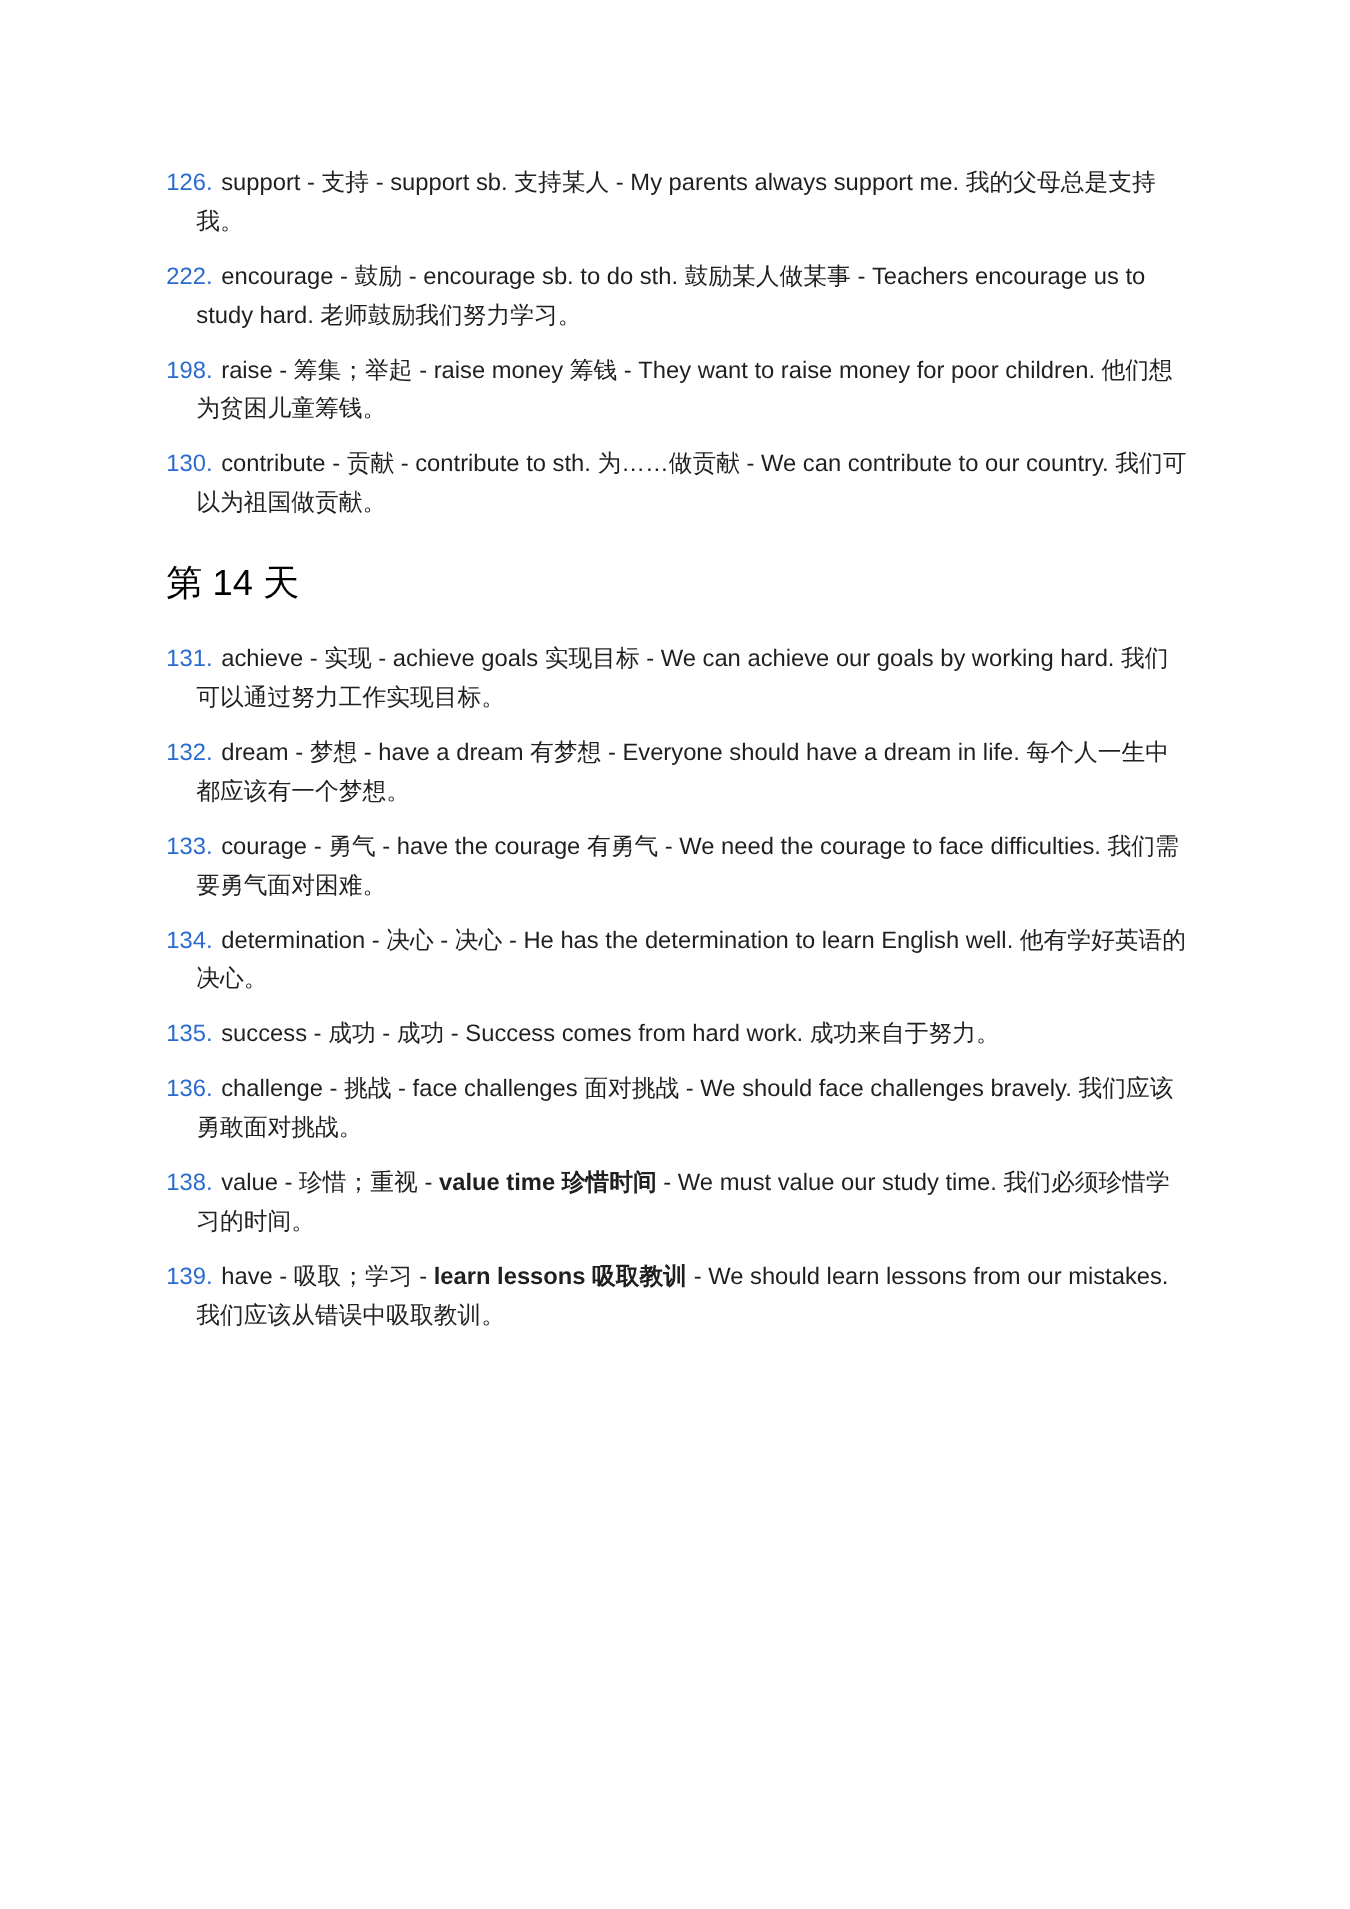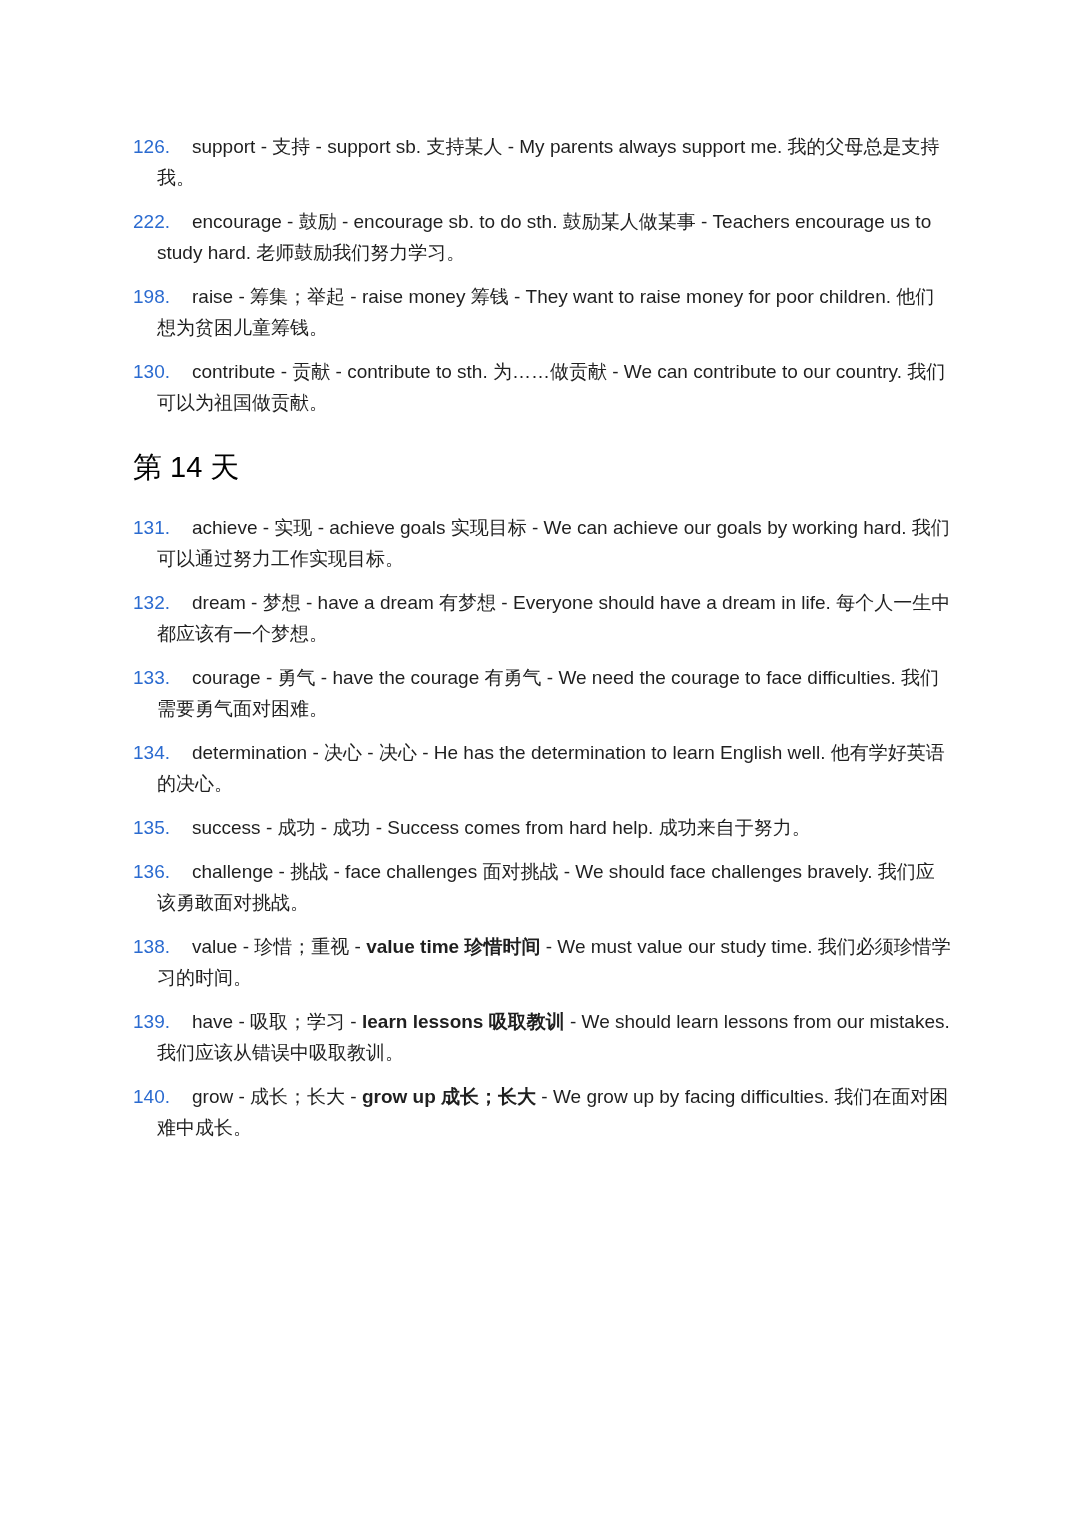--- a/index.html
+++ b/index.html
@@ -17,21 +17,21 @@
   .item {
     font-size: 19px;
     line-height: 31px;
     padding-left: 24px;
     text-indent: -24px;
     margin-bottom: 13px;
     word-break: break-word;
   }
   .num {
     color: var(--num-color, #2b6bd0);
-    margin-right: 22px;
+    margin-right: 7px;
   }
   .bold { font-weight: bold; text-align: right; }
   .heading {
     font-size: 29px;
     line-height: 38px;
     font-weight: normal;
     color: #000000;
     margin: 30px 0 26px 0;
     text-indent: 0;
   }
@@ -43,19 +43,18 @@
   <div id="doc-body">
       <div class="item"><span class="num">126.</span><span>support - 支持 - support sb. 支持某人 - My parents always support me. 我的父母总是支持我。</span></div>
       <div class="item"><span class="num">222.</span><span>encourage - 鼓励 - encourage sb. to do sth. 鼓励某人做某事 - Teachers encourage us to study hard. 老师鼓励我们努力学习。</span></div>
       <div class="item"><span class="num">198.</span><span>raise - 筹集；举起 - raise money 筹钱 - They want to raise money for poor children. 他们想为贫困儿童筹钱。</span></div>
       <div class="item"><span class="num">130.</span><span>contribute - 贡献 - contribute to sth. 为……做贡献 - We can contribute to our country. 我们可以为祖国做贡献。</span></div>
       <h2 class="heading">第 14 天</h2>
       <div class="item"><span class="num">131.</span><span>achieve - 实现 - achieve goals 实现目标 - We can achieve our goals by working hard. 我们可以通过努力工作实现目标。</span></div>
       <div class="item"><span class="num">132.</span><span>dream - 梦想 - have a dream 有梦想 - Everyone should have a dream in life. 每个人一生中都应该有一个梦想。</span></div>
       <div class="item"><span class="num">133.</span><span>courage - 勇气 - have the courage 有勇气 - We need the courage to face difficulties. 我们需要勇气面对困难。</span></div>
       <div class="item"><span class="num">134.</span><span>determination - 决心 - 决心 - He has the determination to learn English well. 他有学好英语的决心。</span></div>
-      <div class="item"><span class="num">135.</span><span>success - 成功 - 成功 - Success comes from hard help. 成功来自于努力。</span></div>
+      <div class="item"><span class="num">135.</span><span>success - 成功 - 成功 - Success comes from hard work. 成功来自于努力。</span></div>
       <div class="item"><span class="num">136.</span><span>challenge - 挑战 - face challenges 面对挑战 - We should face challenges bravely. 我们应该勇敢面对挑战。</span></div>
       <div class="item"><span class="num">138.</span><span>value - 珍惜；重视 - </span><span class="bold">value time 珍惜时间</span><span> - We must value our study time. 我们必须珍惜学习的时间。</span></div>
       <div class="item"><span class="num">139.</span><span>have - 吸取；学习 - </span><span class="bold">learn lessons 吸取教训</span><span> - We should learn lessons from our mistakes. 我们应该从错误中吸取教训。</span></div>
-      <div class="item"><span class="num">140.</span><span>grow - 成长；长大 - </span><span class="bold">grow up 成长；长大</span><span> - We grow up by facing difficulties. 我们在面对困难中成长。</span></div>
     </div>
 </div>
 
 </body></html>

